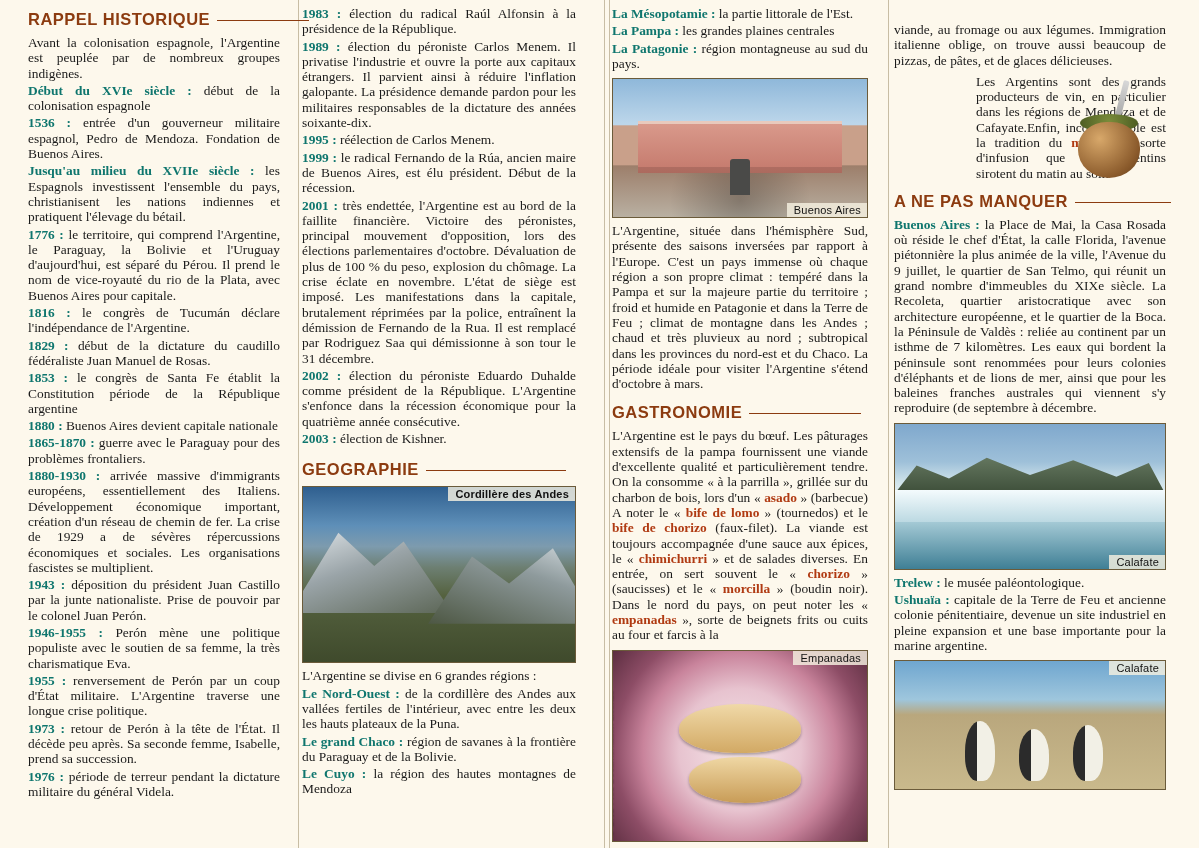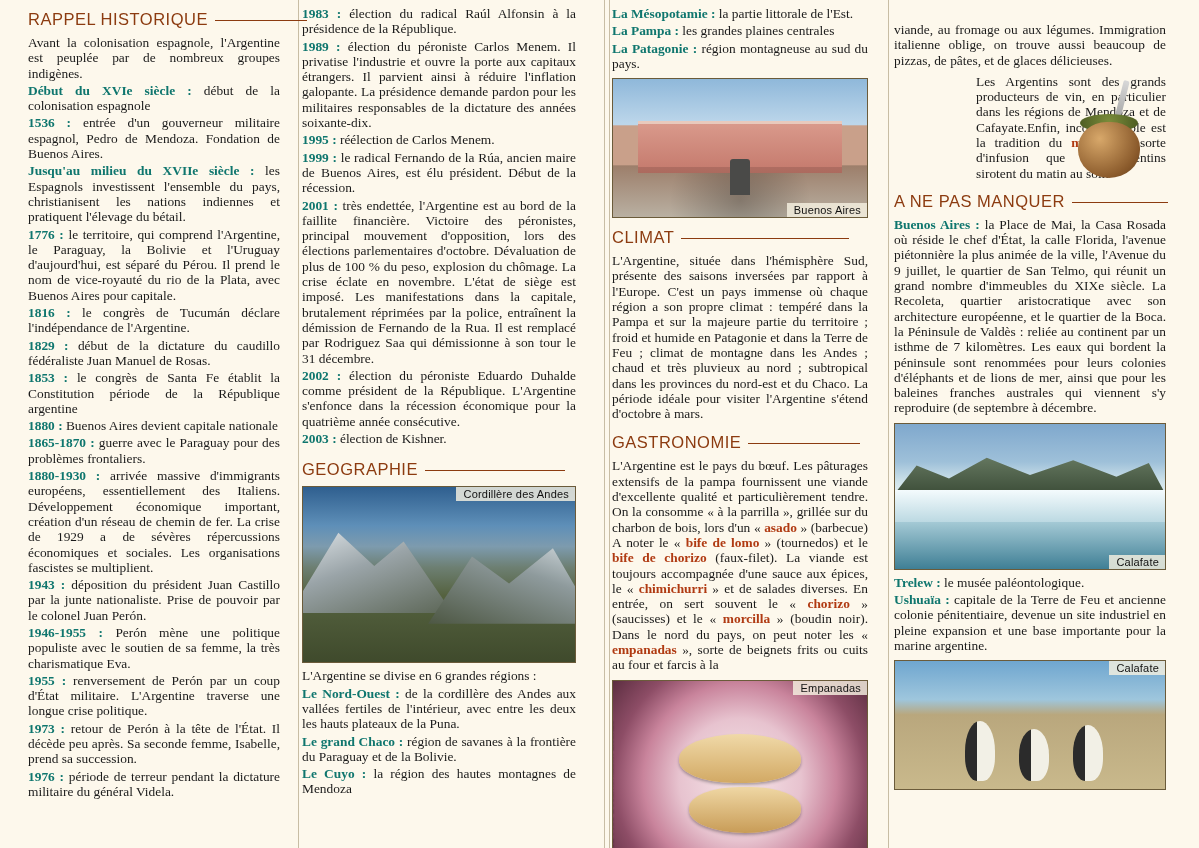--- a/index.html
+++ b/index.html
@@ -16,21 +16,21 @@
   .c2{width:300px;padding:0 14px 0 12px;}
   .c3{width:290px;padding:0 12px 0 22px;}
   .c4{width:300px;padding:16px 14px 0 14px;}
 
   .divider{
     position:absolute;top:0;bottom:0;width:1px;background:#c8bda4;
   }
 
   h2.sect{
     font-family:"Liberation Sans", sans-serif;
-    font-weight:normal;
+    font-weight:bold;
     font-size:16.5px;
     letter-spacing:.5px;
     color:#8c3b10;
     margin:10px 0 6px 0;
     position:relative;
     white-space:nowrap;
   }
   h2.sect .rule{
     display:inline-block;
     height:1px;
@@ -88,21 +88,21 @@
     border-top:3px solid #e8c9bd;
     box-shadow:inset 0 -6px 0 rgba(0,0,0,.12);
   }
   .ph-casarosada:after{
     content:"";position:absolute;left:46%;top:58%;width:8%;height:26%;
     background:#4a4a48;border-radius:3px 3px 0 0;
   }
   .ph-andes{height:175px;
     background:
       linear-gradient(#2f5f8f 0%, #5e8fb8 22%, #7d9bae 34%, #6d7f72 46%, #55623f 62%, #3f4a2c 100%);
-    position:relative;}
+    position:relative;font-weight:bold;}
   .ph-andes:before{
     content:"";position:absolute;left:-5%;top:22%;width:60%;height:50%;
     background:linear-gradient(160deg,#e9eef2 0%, #9aa4a8 45%, #5c6656 100%);
     clip-path:polygon(0% 100%, 30% 8%, 52% 46%, 70% 18%, 100% 100%);
   }
   .ph-andes:after{
     content:"";position:absolute;right:-8%;top:30%;width:62%;height:48%;
     background:linear-gradient(200deg,#dfe7ec 0%, #8e9a9c 40%, #4d5743 100%);
     clip-path:polygon(0% 100%, 26% 20%, 48% 52%, 74% 10%, 100% 100%);
   }
@@ -214,21 +214,20 @@
 
   <div class="col c3">
     <p style="margin-top:6px;"><span class="lead">La Mésopotamie :</span><span> la partie littorale de l'Est.</span></p>
     <p><span class="lead">La Pampa :</span><span> les grandes plaines centrales</span></p>
     <p><span class="lead">La Patagonie :</span><span> région montagneuse au sud du pays.</span></p>
 
     <div class="photo ph-casarosada">
       <span class="cap">Buenos Aires</span>
     </div>
 
-    <h2 class="sect"><span>CLIMAT</span><span class="rule" style="width:168px;"></span></h2>
     <p><span>L'Argentine, située dans l'hémisphère Sud, présente des saisons inversées par rapport à l'Europe. C'est un pays immense où chaque région a son propre climat : tempéré dans la Pampa et sur la majeure partie du territoire ; froid et humide en Patagonie et dans la Terre de Feu ; climat de montagne dans les Andes ; chaud et très pluvieux au nord ; subtropical dans les provinces du nord-est et du Chaco. La période idéale pour visiter l'Argentine s'étend d'octobre à mars.</span></p>
 
     <h2 class="sect" style="margin-top:12px;"><span>GASTRONOMIE</span><span class="rule" style="width:112px;"></span></h2>
     <p>
       <span>L'Argentine est le pays du bœuf. Les pâturages extensifs de la pampa fournissent une viande d'excellente qualité et particulièrement tendre. On la consomme « à la parrilla », grillée sur du charbon de bois, lors d'un « </span><span class="kw">asado</span><span> » (barbecue) A noter le « </span><span class="kw">bife de lomo</span><span> » (tournedos) et le </span><span class="kw">bife de chorizo</span><span> (faux-filet). La viande est toujours accompagnée d'une sauce aux épices, le « </span><span class="kw">chimichurri</span><span> » et de salades diverses. En entrée, on sert souvent le « </span><span class="kw">chorizo</span><span> » (saucisses) et le « </span><span class="kw">morcilla</span><span> » (boudin noir). Dans le nord du pays, on peut noter les « </span><span class="kw">empanadas</span><span> », sorte de beignets frits ou cuits au four et farcis à la</span>
     </p>
 
     <div class="photo ph-empanadas">
       <span class="cap tr">Empanadas</span>
       <span class="vcredit">© GNU Free Documentation License</span>

